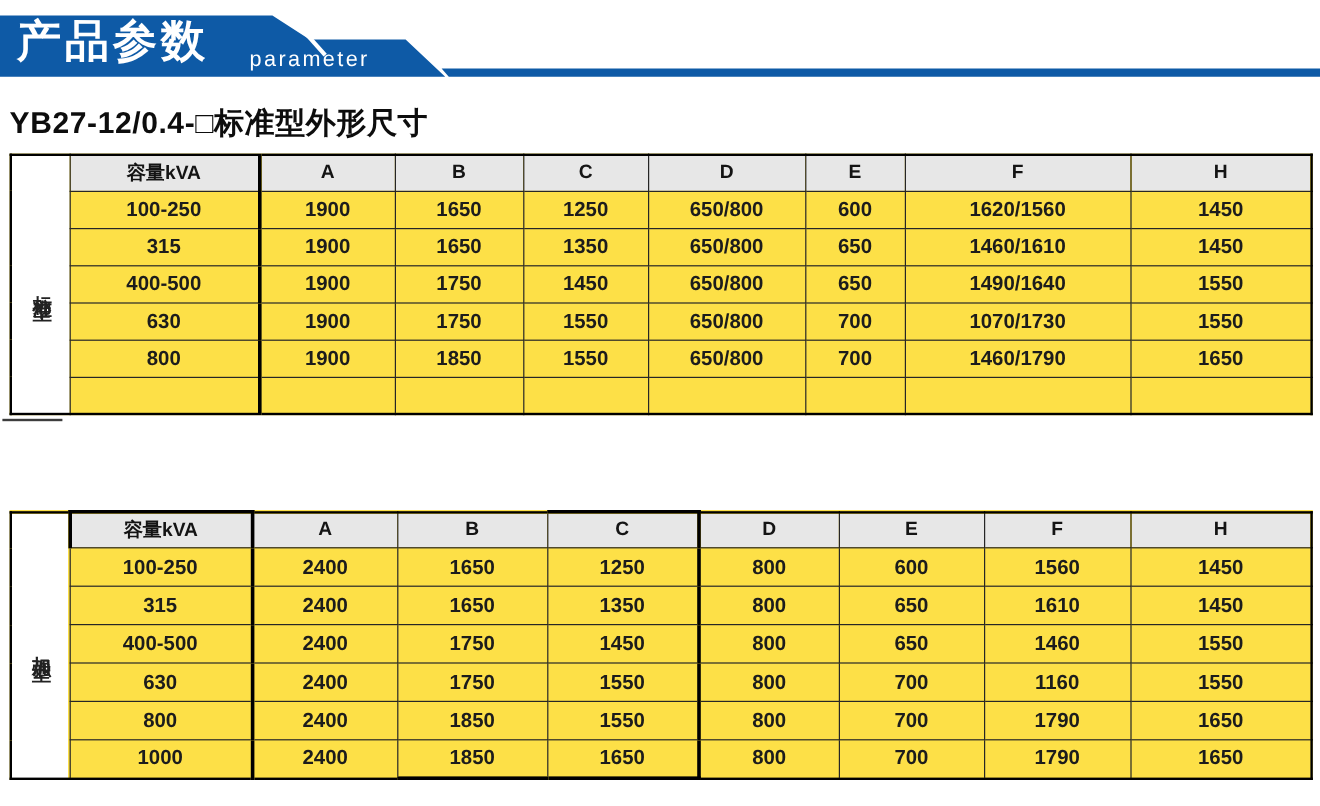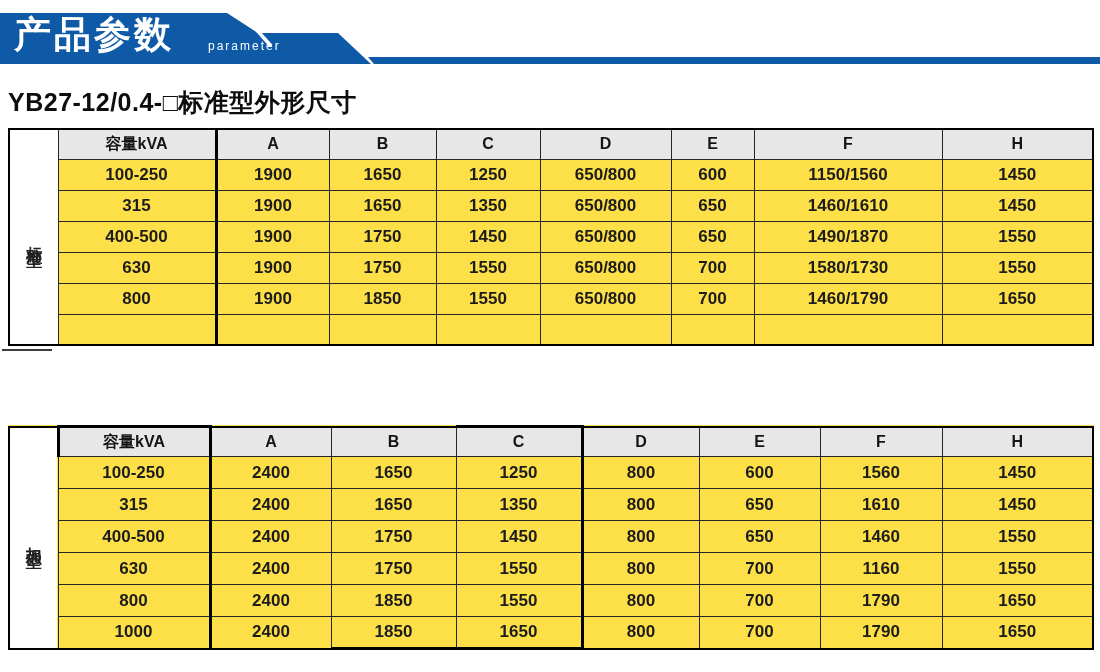--- a/index.html
+++ b/index.html
@@ -10,21 +10,21 @@
   .page{position:absolute;inset:0;}
 
   
   .banner-shape{position:absolute;left:0;top:0;width:1100px;height:70px;display:block;}
   .fill-accent{fill:var(--accent,#0e5aa6);}
   .banner-title{
     position:absolute;left:14px;top:15px;font-size:37px;font-weight:bold;
     color:#fff;letter-spacing:3px;line-height:1.1;white-space:nowrap;
   }
   .banner-subtitle{
-    position:absolute;left:208px;top:39px;font-size:12px;color:#fff;
+    position:absolute;left:208px;top:39px;font-size:18px;color:#fff;
     letter-spacing:2px;white-space:nowrap;
   }
 
   
   .sec-title{
     position:absolute;margin:0;font-size:25px;font-weight:bold;color:#0d0d0d;
     letter-spacing:0.5px;white-space:nowrap;
   }
   .t1title{left:8px;top:86px;}
   .t2title{left:14px;top:382px;}
@@ -108,51 +108,51 @@
           <th class="col6">F</th>
           <th class="col7">H</th>
         </tr>
   <tr>
           <td class="col0">100-250</td>
           <td class="col1">1900</td>
           <td class="col2">1650</td>
           <td class="col3">1250</td>
           <td class="col4">650/800</td>
           <td class="col5">600</td>
-          <td class="col6">1150/1560</td>
+          <td class="col6">1620/1560</td>
           <td class="col7">1450</td>
         </tr>
         <tr>
           <td class="col0">315</td>
           <td class="col1">1900</td>
           <td class="col2">1650</td>
           <td class="col3">1350</td>
           <td class="col4">650/800</td>
           <td class="col5">650</td>
           <td class="col6">1460/1610</td>
           <td class="col7">1450</td>
         </tr>
         <tr>
           <td class="col0">400-500</td>
           <td class="col1">1900</td>
           <td class="col2">1750</td>
           <td class="col3">1450</td>
           <td class="col4">650/800</td>
           <td class="col5">650</td>
-          <td class="col6">1490/1870</td>
+          <td class="col6">1490/1640</td>
           <td class="col7">1550</td>
         </tr>
         <tr>
           <td class="col0">630</td>
           <td class="col1">1900</td>
           <td class="col2">1750</td>
           <td class="col3">1550</td>
           <td class="col4">650/800</td>
           <td class="col5">700</td>
-          <td class="col6">1580/1730</td>
+          <td class="col6">1070/1730</td>
           <td class="col7">1550</td>
         </tr>
         <tr>
           <td class="col0">800</td>
           <td class="col1">1900</td>
           <td class="col2">1850</td>
           <td class="col3">1550</td>
           <td class="col4">650/800</td>
           <td class="col5">700</td>
           <td class="col6">1460/1790</td>

